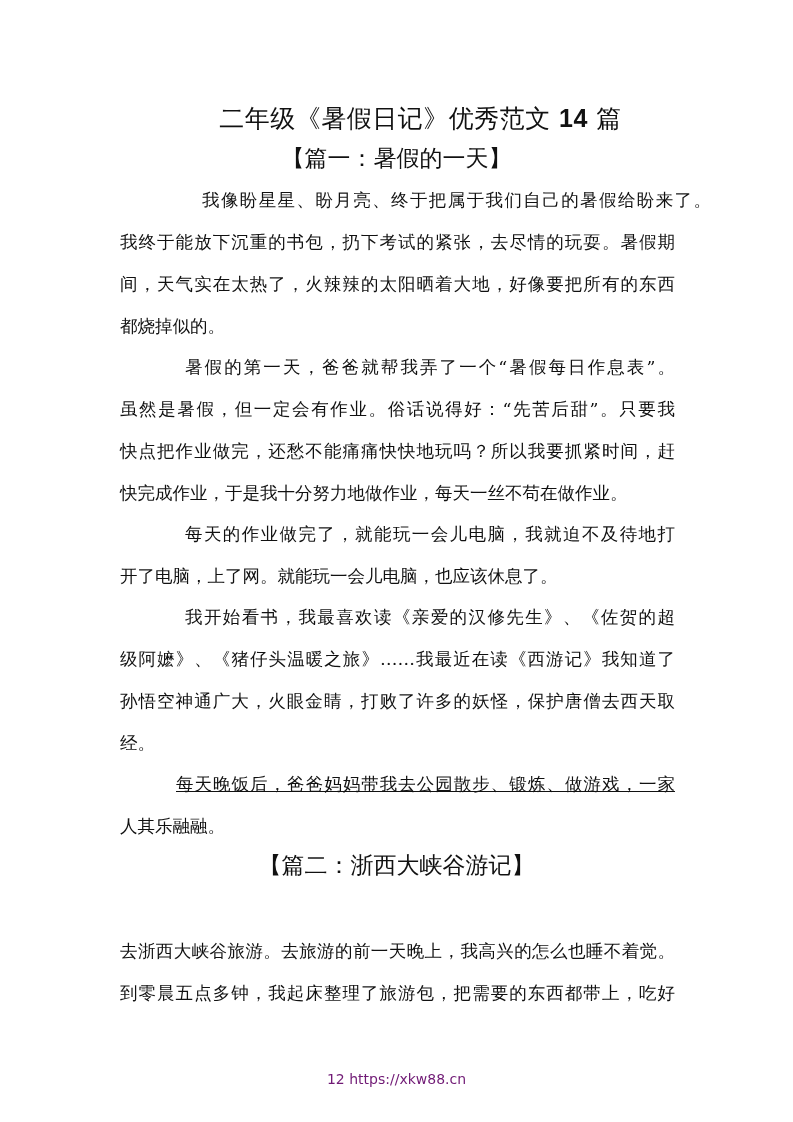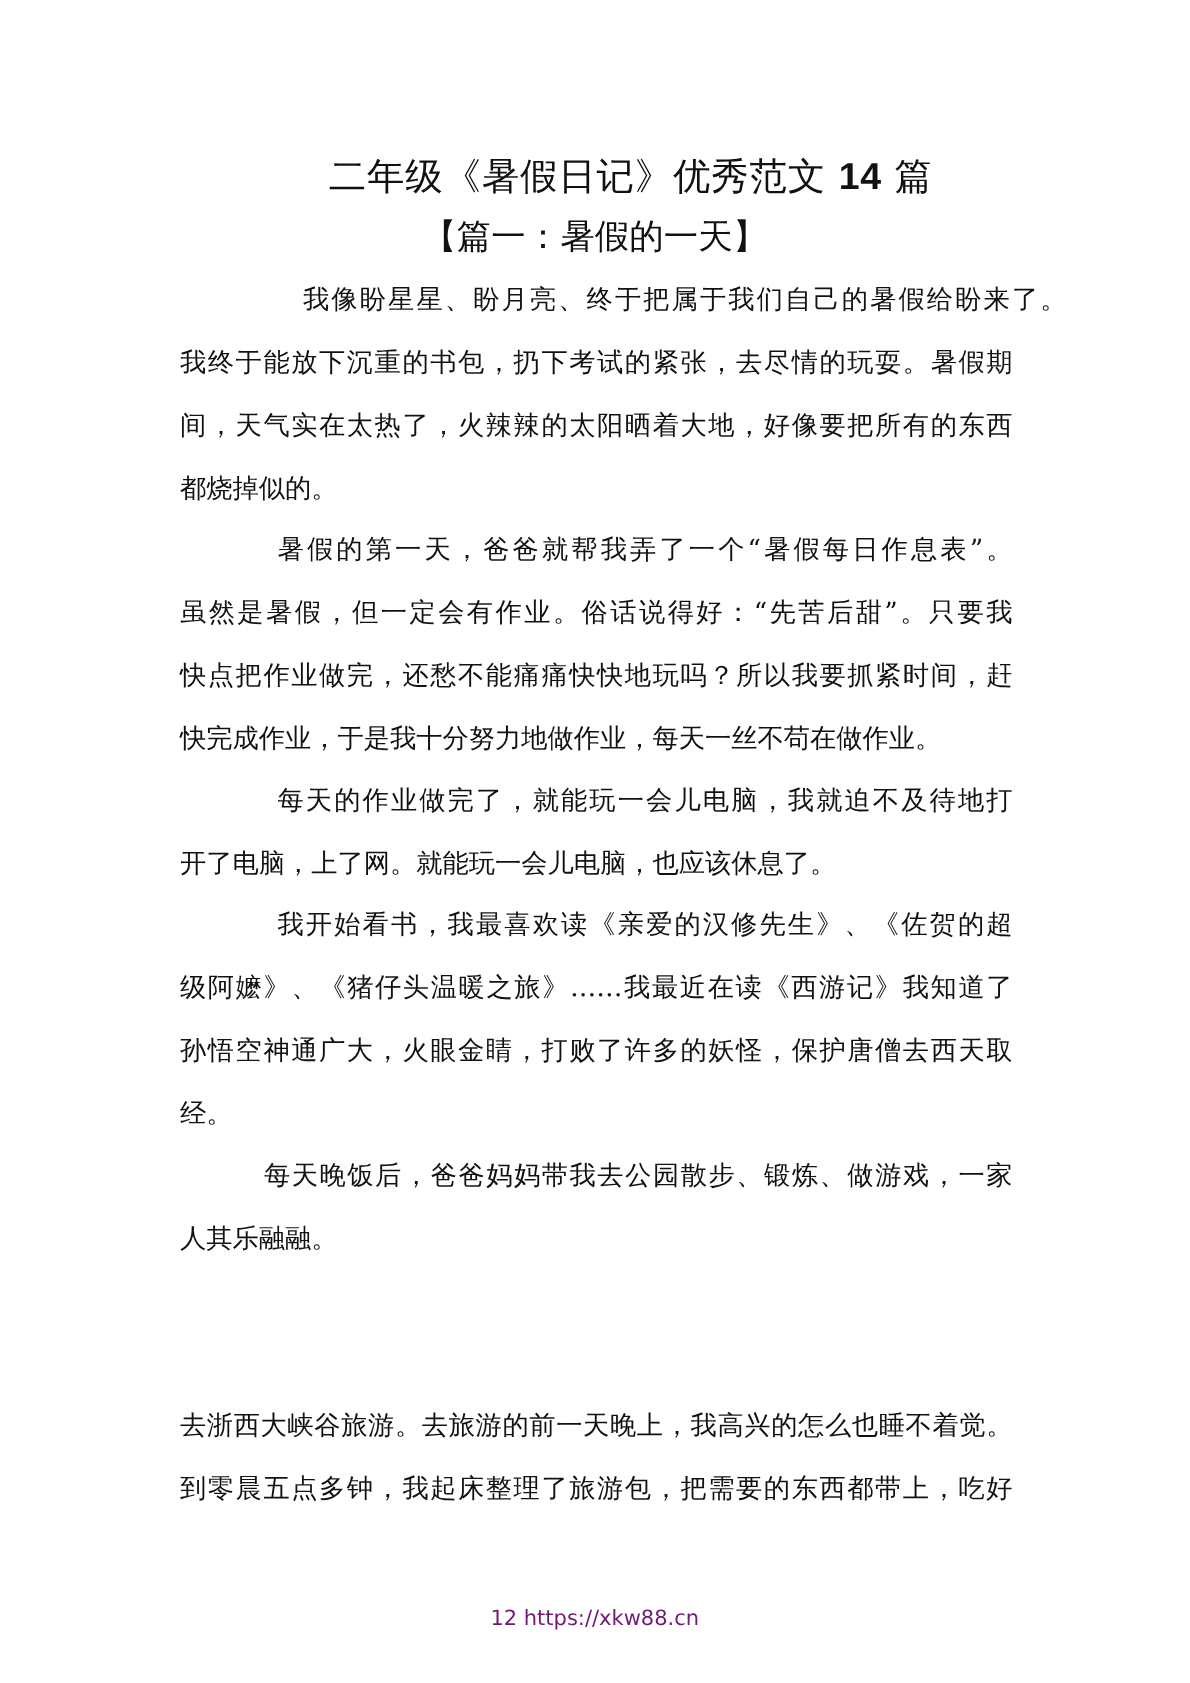--- a/index.html
+++ b/index.html
@@ -41,23 +41,24 @@
   <div class="line last" style="top:481px;">快完成作业，于是我十分努力地做作业，每天一丝不苟在做作业。</div>
 
   <div class="line" style="top:522px; left:185px; width:490px;">每天的作业做完了，就能玩一会儿电脑，我就迫不及待地打</div>
   <div class="line last" style="top:564px;">开了电脑，上了网。就能玩一会儿电脑，也应该休息了。</div>
 
   <div class="line" style="top:605px; left:185px; width:490px;">我开始看书，我最喜欢读《亲爱的汉修先生》、《佐贺的超</div>
   <div class="line" style="top:647px;">级阿嬷》、《猪仔头温暖之旅》……我最近在读《西游记》我知道了</div>
   <div class="line" style="top:689px;">孙悟空神通广大，火眼金睛，打败了许多的妖怪，保护唐僧去西天取</div>
   <div class="line last" style="top:731px;">经。</div>
 
-  <div class="line" style="top:772px; left:176px; width:499px;">每天晚饭后，爸爸妈妈带我去公园散步、锻炼、做游戏，一家</div>
+  <div class="line" style="top:772px; left:176px; width:499px;text-decoration:underline;">每天晚饭后，爸爸妈妈带我去公园散步、锻炼、做游戏，一家</div>
   <div class="line last" style="top:814px;">人其乐融融。</div>
 
+  <div class="section-title" style="top:853px;">【篇二：浙西大峡谷游记】</div>
 
   <div class="line" style="top:939px;">去浙西大峡谷旅游。去旅游的前一天晚上，我高兴的怎么也睡不着觉。</div>
   <div class="line" style="top:981px;">到零晨五点多钟，我起床整理了旅游包，把需要的东西都带上，吃好</div>
 
   <div class="footer">
     <span>12</span>
     <span>https://xkw88.cn</span>
   </div>
 
 </div>

